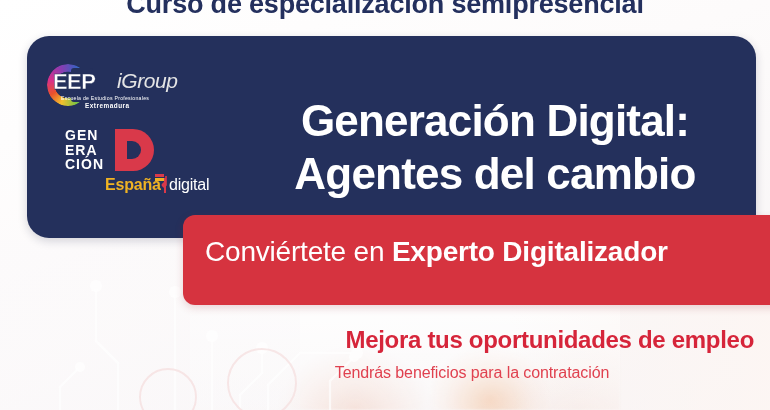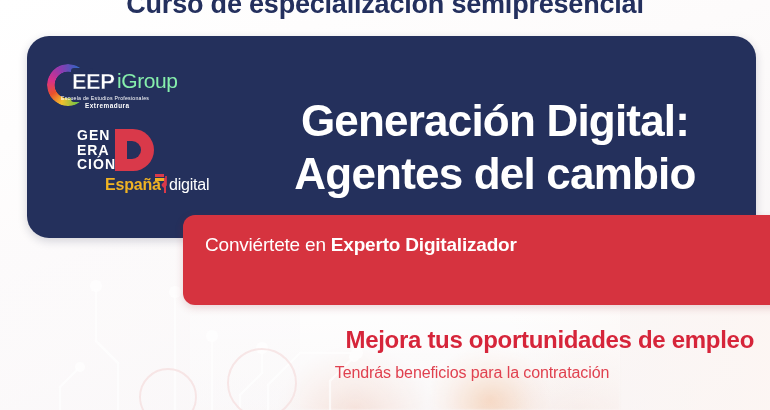--- a/index.html
+++ b/index.html
@@ -121,33 +121,34 @@
   }
   .eep-ring-cut {
     position: absolute;
     left: 24px; top: 6px;
     width: 22px; height: 34px;
     background: #24305c;
     border-radius: 3px;
   }
   .eep-word {
     position: absolute;
-    left: 25px; top: 7px;
+    left: 6px; top: 7px;
     font-size: 22px;
     font-weight: bold;
     letter-spacing: -.6px;
     color: #ffffff;
     -webkit-text-stroke: .4px #24305c;
   }
   .eep-igroup {
     position: absolute;
     left: 70px; top: 7px;
     font-size: 21px;
     letter-spacing: -.4px;
-    color: #86efac;
+    color: #e5e5e5;
+    font-style: italic;
   }
   .eep-sub1 {
     position: absolute;
     left: 14px; top: 33px;
     font-size: 5.2px;
     letter-spacing: .25px;
     color: #ffffff;
     white-space: nowrap;
   }
   .eep-sub2 {
@@ -163,21 +164,21 @@
   
   .gd-logo {
     position: relative;
     width: 150px;
     height: 60px;
     margin-top: 16px;
     margin-left: 14px;
   }
   .gd-lines {
     position: absolute;
-    left: 16px; top: 0;
+    left: 4px; top: 0;
     font-size: 14px;
     font-weight: bold;
     line-height: 14.5px;
     letter-spacing: 1px;
     color: #ffffff;
   }
   .gd-d {
     position: absolute;
     left: 50px; top: -1px;
     width: 46px; height: 46px;
@@ -223,24 +224,25 @@
     width: 600px;
     height: 90px;
     background: #d6333f;
     border-radius: 12px 0 0 12px;
     box-shadow: 0 3px 9px rgba(150,35,45,.18);
   }
   .red-line {
     position: absolute;
     left: 22px;
     color: #ffffff;
-    font-size: 19px;
+    font-size: 28px;
     line-height: 30px;
     white-space: nowrap;
     letter-spacing: -.2px;
+    margin-top: 7px;
   }
   .red-line-1 { top: 15px; }
   .red-line-2 { top: 48px; }
   .red-line b { font-weight: bold; }
 
   
   .promo-1 {
     position: absolute;
     left: 182px;
     top: 326px;

